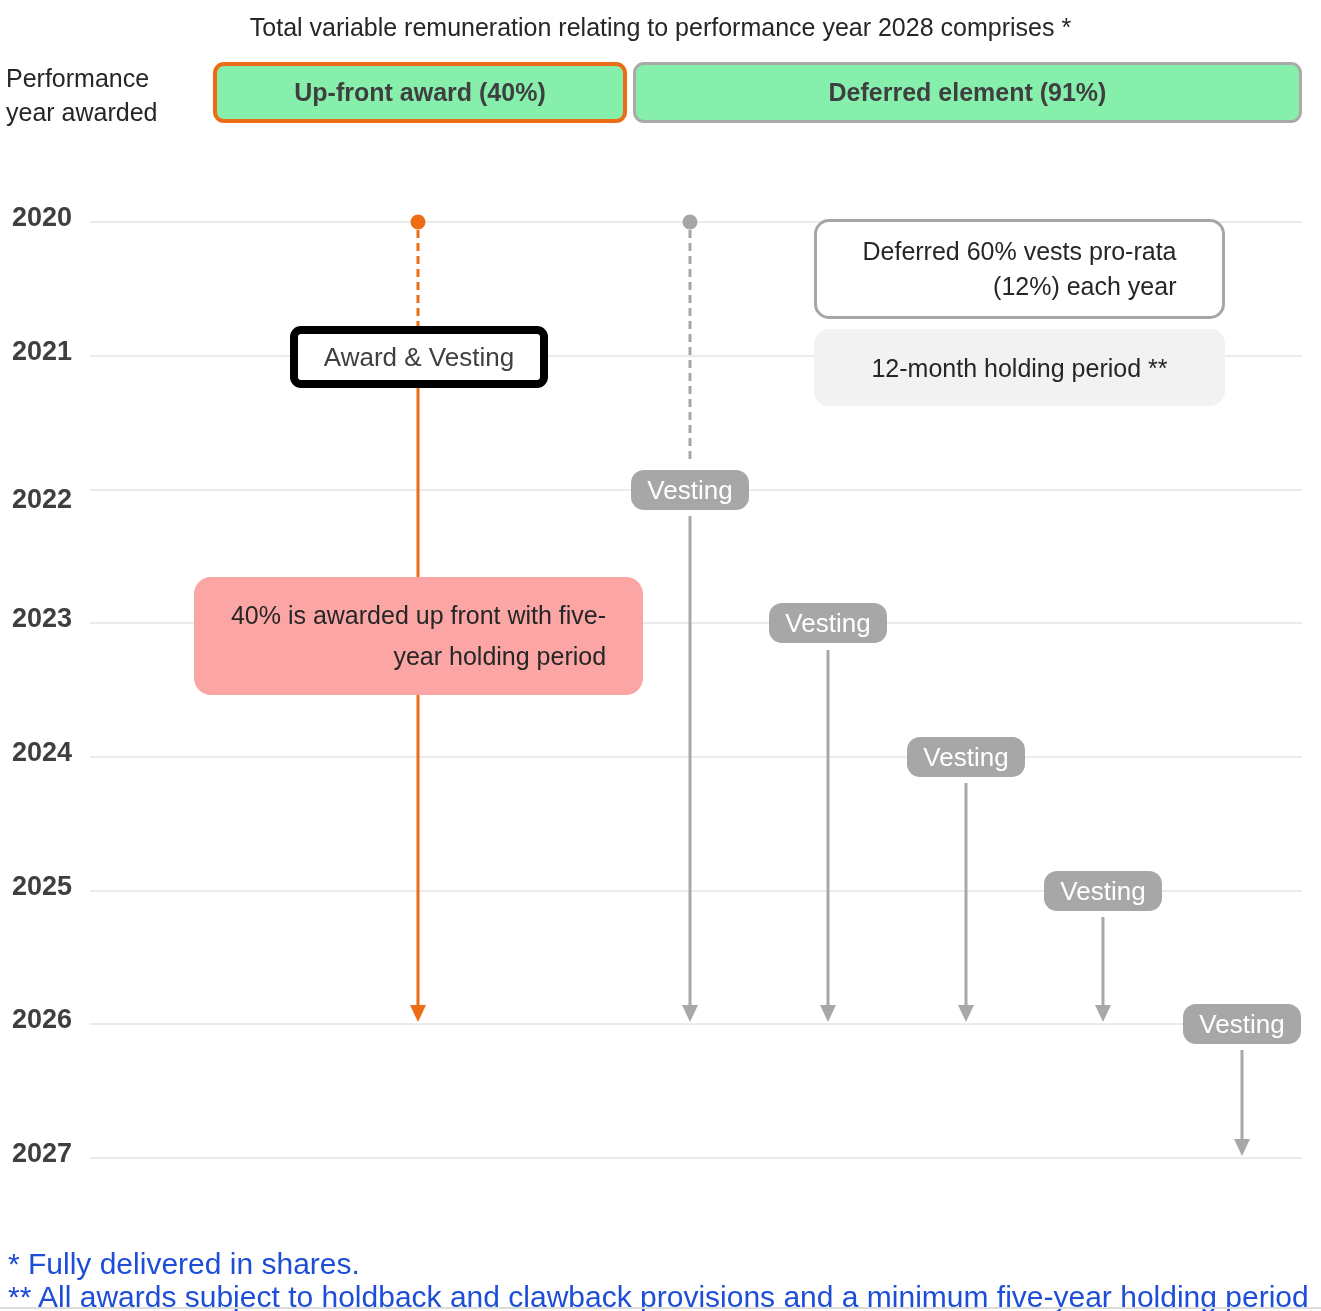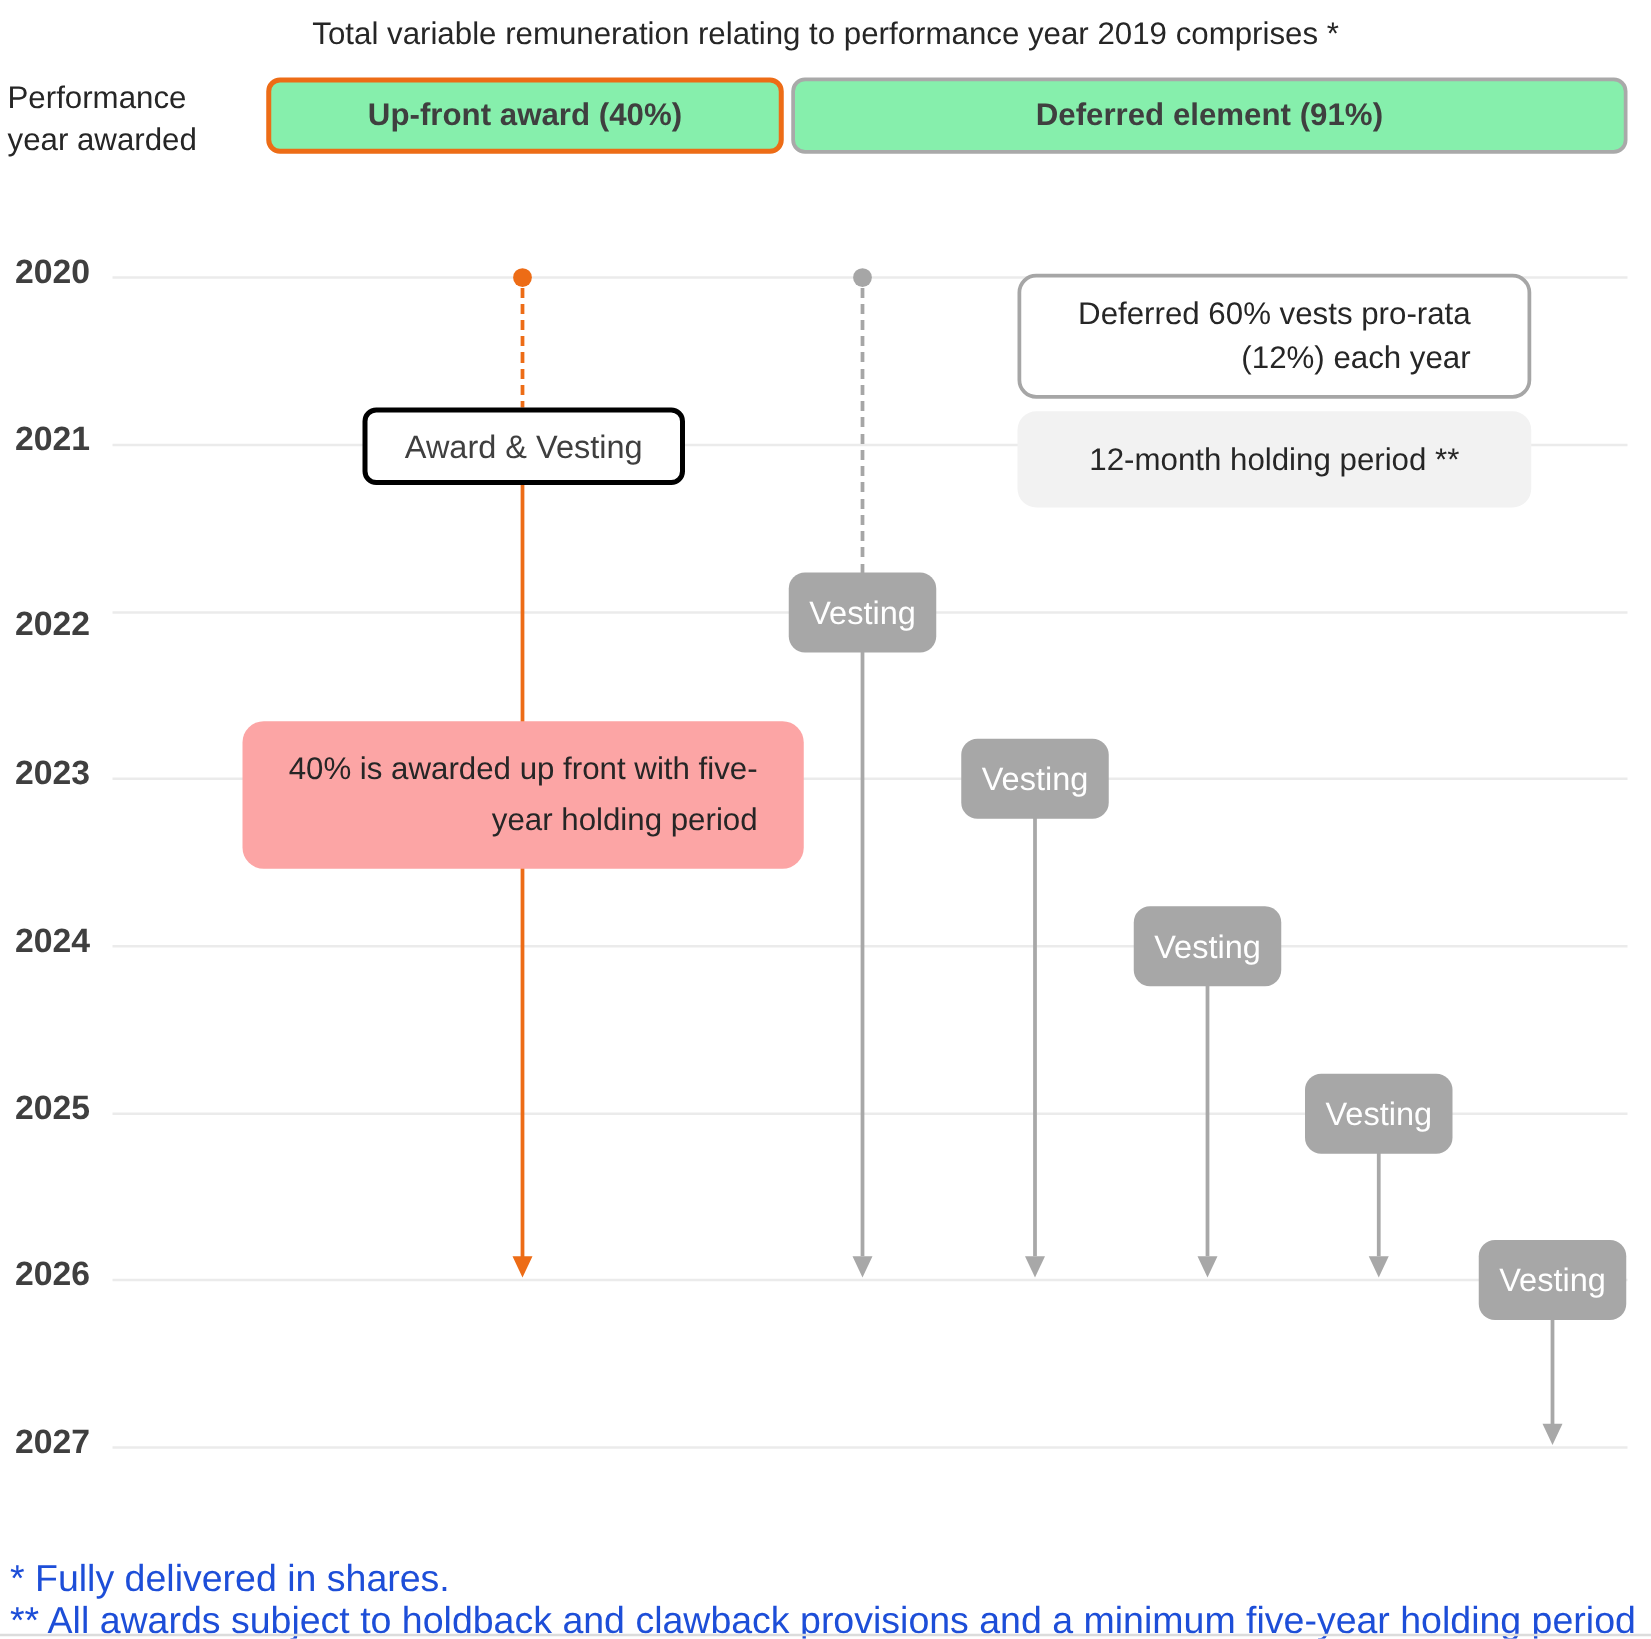--- a/index.html
+++ b/index.html
@@ -41,49 +41,49 @@
   .vline-orange{background:#ed6c16;}
   .vline-gray{background:#a8a8a8;}
   .arrowhead{
     position:absolute;width:0;height:0;transform:translateX(-50%);z-index:1;
     border-left:8px solid transparent;border-right:8px solid transparent;
   }
   .ah-orange{border-top:17px solid #ed6c16;}
   .ah-gray{border-top:17px solid #a8a8a8;}
   .award-box{
     position:absolute;left:290px;top:326px;width:258px;height:62px;box-sizing:border-box;
-    background:#ffffff;border:4px solid #000000;border-radius:11px;
+    background:#ffffff;border:8px solid #000000;border-radius:11px;
     display:flex;align-items:center;justify-content:center;
     font-size:26px;color:#3f3f3f;z-index:3;
   }
   .note-box{
     position:absolute;box-sizing:border-box;border-radius:15px;z-index:3;
     display:flex;align-items:center;justify-content:center;text-align:right;
     font-size:25px;color:#262626;white-space:pre-line;line-height:38px;
   }
   .deferred-note{left:814px;top:219px;width:411px;height:100px;background:#ffffff;border:3px solid #a6a6a6;line-height:35px;}
   .holding-note{left:814px;top:329px;width:411px;height:77px;background:#f2f2f2;}
   .upfront-note{left:194px;top:577px;width:449px;height:118px;background:#fca5a5;line-height:41px;border-radius:17px;}
   .vest-box{
-    position:absolute;width:118px;height:64px;transform:translate(-50%,-50%);
+    position:absolute;width:118px;height:40px;transform:translate(-50%,-50%);
     background:#a7a7a7;border-radius:13px;z-index:3;
     display:flex;align-items:center;justify-content:center;
     font-size:26px;color:#ffffff;
   }
   .footnote{position:absolute;left:8px;font-size:30px;color:#1d4ed8;}
   .fn1{top:1247px;}
   .fn2{top:1280px;}
   .bottom-rule{position:absolute;left:0;top:1307px;width:1321px;height:2px;background:#dcdcdc;}
 </style>
 </head>
 <body>
 
 <div id="stage">
 
-  <div class="title">Total variable remuneration relating to performance year 2019 comprises *</div>
+  <div class="title">Total variable remuneration relating to performance year 2028 comprises *</div>
 
   <div class="axis-label">Performance
 year awarded</div>
 
   <div class="hdr-box hdr-upfront">
     <span>Up-front award (40%)</span>
   </div>
   <div class="hdr-box hdr-deferred">
     <span>Deferred element (91%)</span>
   </div>

